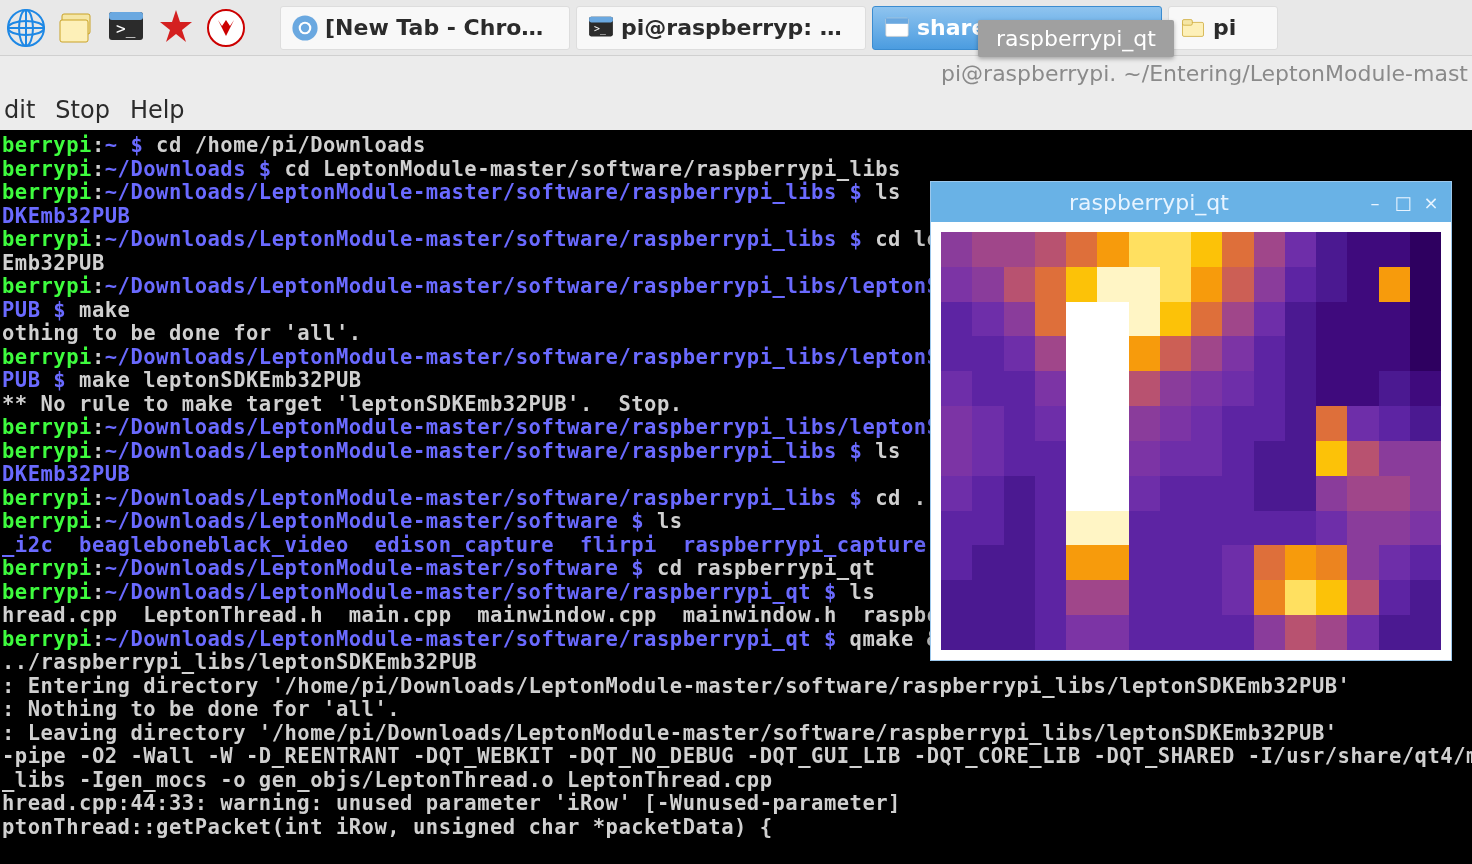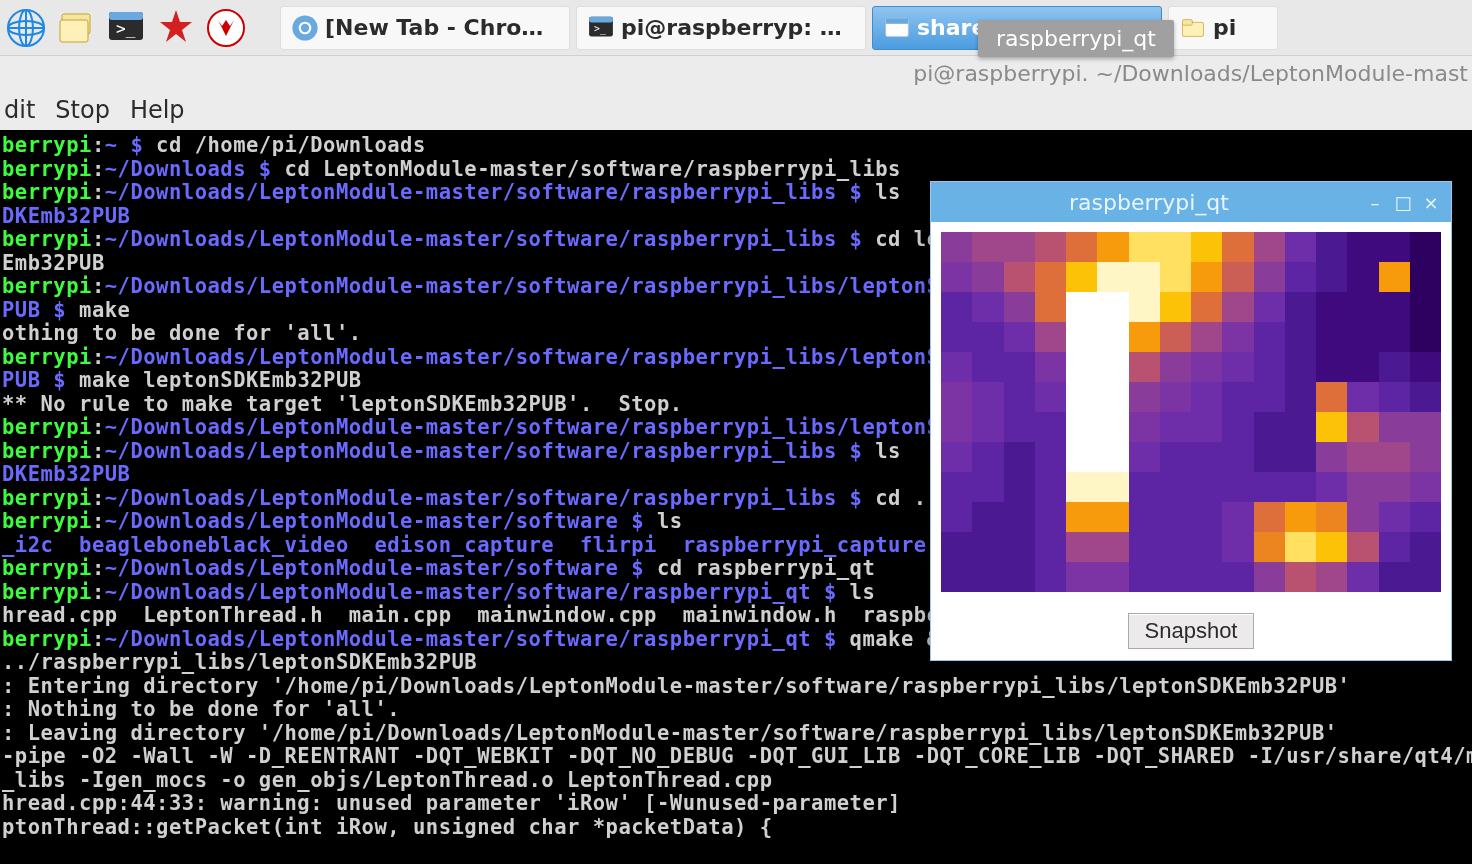--- a/index.html
+++ b/index.html
@@ -280,21 +280,21 @@
       </svg>
     </span>
     <span class="label">pi</span>
   </div>
 
 </div>
 
 <div class="tooltip">raspberrypi_qt</div>
 
 <div class="breadcrumb-line">
-  <span>pi@raspberrypi. ~/Downloads/LeptonModule-mast</span>
+  <span>pi@raspberrypi. ~/Entering/LeptonModule-mast</span>
 </div>
 
 <div class="menubar">
   <span>dit</span>
   <span>Stop</span>
   <span>Help</span>
 </div>
 
 <div class="terminal" id="term"><div class="line"><span class="user">berrypi</span><span class="colon">:</span><span class="path">~</span><span class="dollar"> $</span><span class="cmd"> cd /home/pi/Downloads</span></div><div class="line"><span class="user">berrypi</span><span class="colon">:</span><span class="path">~/Downloads</span><span class="dollar"> $</span><span class="cmd"> cd LeptonModule-master/software/raspberrypi_libs</span></div><div class="line"><span class="user">berrypi</span><span class="colon">:</span><span class="path">~/Downloads/LeptonModule-master/software/raspberrypi_libs</span><span class="dollar"> $</span><span class="cmd"> ls</span></div><div class="line"><span class="out-blue">DKEmb32PUB</span></div><div class="line"><span class="user">berrypi</span><span class="colon">:</span><span class="path">~/Downloads/LeptonModule-master/software/raspberrypi_libs</span><span class="dollar"> $</span><span class="cmd"> cd le</span></div><div class="line"><span class="grey">Emb32PUB</span></div><div class="line"><span class="user">berrypi</span><span class="colon">:</span><span class="path">~/Downloads/LeptonModule-master/software/raspberrypi_libs/leptonS</span></div><div class="line"><span class="path">PUB $</span><span class="cmd"> make</span></div><div class="line"><span class="grey">othing to be done for 'all'.</span></div><div class="line"><span class="user">berrypi</span><span class="colon">:</span><span class="path">~/Downloads/LeptonModule-master/software/raspberrypi_libs/leptonS</span></div><div class="line"><span class="path">PUB $</span><span class="cmd"> make leptonSDKEmb32PUB</span></div><div class="line"><span class="grey">** No rule to make target 'leptonSDKEmb32PUB'.  Stop.</span></div><div class="line"><span class="user">berrypi</span><span class="colon">:</span><span class="path">~/Downloads/LeptonModule-master/software/raspberrypi_libs/leptonSDKE</span></div><div class="line"><span class="user">berrypi</span><span class="colon">:</span><span class="path">~/Downloads/LeptonModule-master/software/raspberrypi_libs</span><span class="dollar"> $</span><span class="cmd"> ls</span></div><div class="line"><span class="out-blue">DKEmb32PUB</span></div><div class="line"><span class="user">berrypi</span><span class="colon">:</span><span class="path">~/Downloads/LeptonModule-master/software/raspberrypi_libs</span><span class="dollar"> $</span><span class="cmd"> cd ..</span></div><div class="line"><span class="user">berrypi</span><span class="colon">:</span><span class="path">~/Downloads/LeptonModule-master/software</span><span class="dollar"> $</span><span class="cmd"> ls</span></div><div class="line"><span class="out-blue">_i2c  beagleboneblack_video  edison_capture  flirpi  raspberrypi_capture  ras</span></div><div class="line"><span class="user">berrypi</span><span class="colon">:</span><span class="path">~/Downloads/LeptonModule-master/software</span><span class="dollar"> $</span><span class="cmd"> cd raspberrypi_qt</span></div><div class="line"><span class="user">berrypi</span><span class="colon">:</span><span class="path">~/Downloads/LeptonModule-master/software/raspberrypi_qt</span><span class="dollar"> $</span><span class="cmd"> ls</span></div><div class="line"><span class="grey">hread.cpp  LeptonThread.h  main.cpp  mainwindow.cpp  mainwindow.h  raspberryp</span></div><div class="line"><span class="user">berrypi</span><span class="colon">:</span><span class="path">~/Downloads/LeptonModule-master/software/raspberrypi_qt</span><span class="dollar"> $</span><span class="cmd"> qmake &amp;&amp; ma</span></div><div class="line"><span class="grey">../raspberrypi_libs/leptonSDKEmb32PUB</span></div><div class="line"><span class="grey">: Entering directory '/home/pi/Downloads/LeptonModule-master/software/raspberrypi_libs/leptonSDKEmb32PUB'</span></div><div class="line"><span class="grey">: Nothing to be done for 'all'.</span></div><div class="line"><span class="grey">: Leaving directory '/home/pi/Downloads/LeptonModule-master/software/raspberrypi_libs/leptonSDKEmb32PUB'</span></div><div class="line"><span class="grey">-pipe -O2 -Wall -W -D_REENTRANT -DQT_WEBKIT -DQT_NO_DEBUG -DQT_GUI_LIB -DQT_CORE_LIB -DQT_SHARED -I/usr/share/qt4/mksp</span></div><div class="line"><span class="grey">_libs -Igen_mocs -o gen_objs/LeptonThread.o LeptonThread.cpp</span></div><div class="line"><span class="grey">hread.cpp:44:33: warning: unused parameter 'iRow' [-Wunused-parameter]</span></div><div class="line"><span class="grey">ptonThread::getPacket(int iRow, unsigned char *packetData) {</span></div></div>
 
@@ -492,16 +492,13 @@
       <div style="background: rgb(93, 36, 163);"></div>
       <div style="background: rgb(93, 36, 163);"></div>
       <div style="background: rgb(93, 36, 163);"></div>
       <div style="background: rgb(138, 60, 155);"></div>
       <div style="background: rgb(184, 82, 112);"></div>
       <div style="background: rgb(160, 70, 138);"></div>
       <div style="background: rgb(110, 46, 169);"></div>
       <div style="background: rgb(75, 25, 145);"></div>
       <div style="background: rgb(75, 25, 145);"></div>
     </div>
-  <div class="snapshot-row">
-    <button class="snapshot-btn">Snapshot</button>
-  </div>
 </div>
 
 </body></html>

